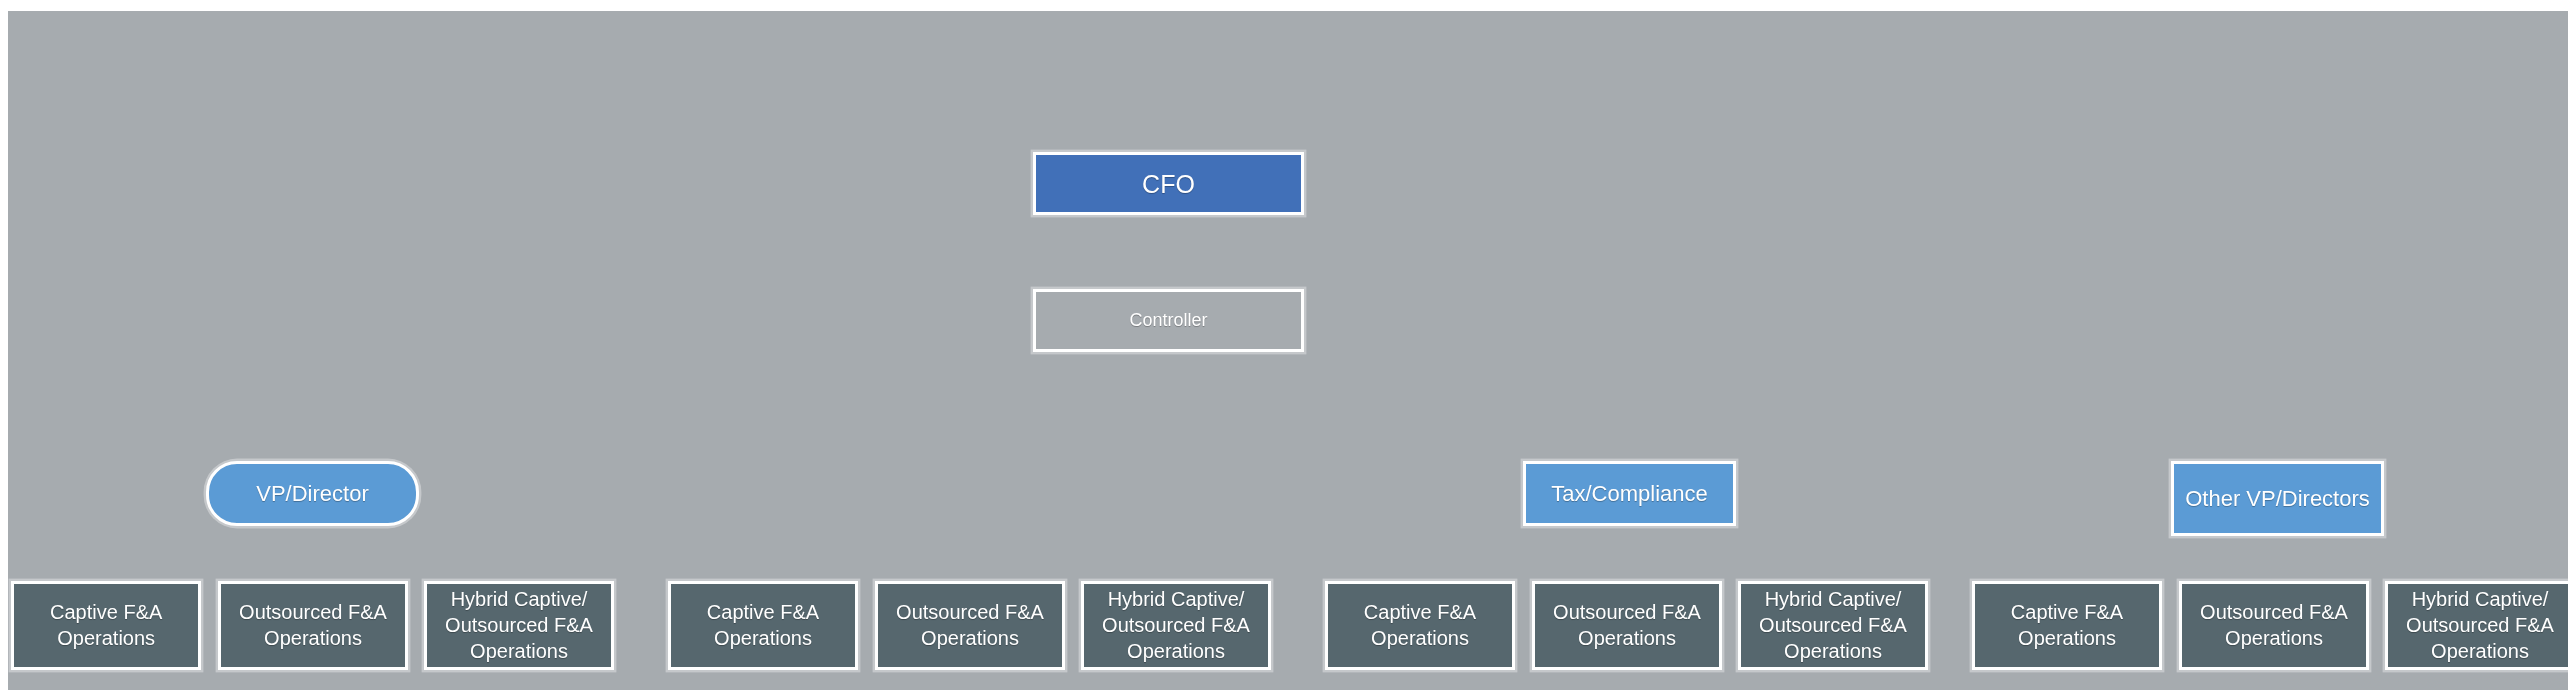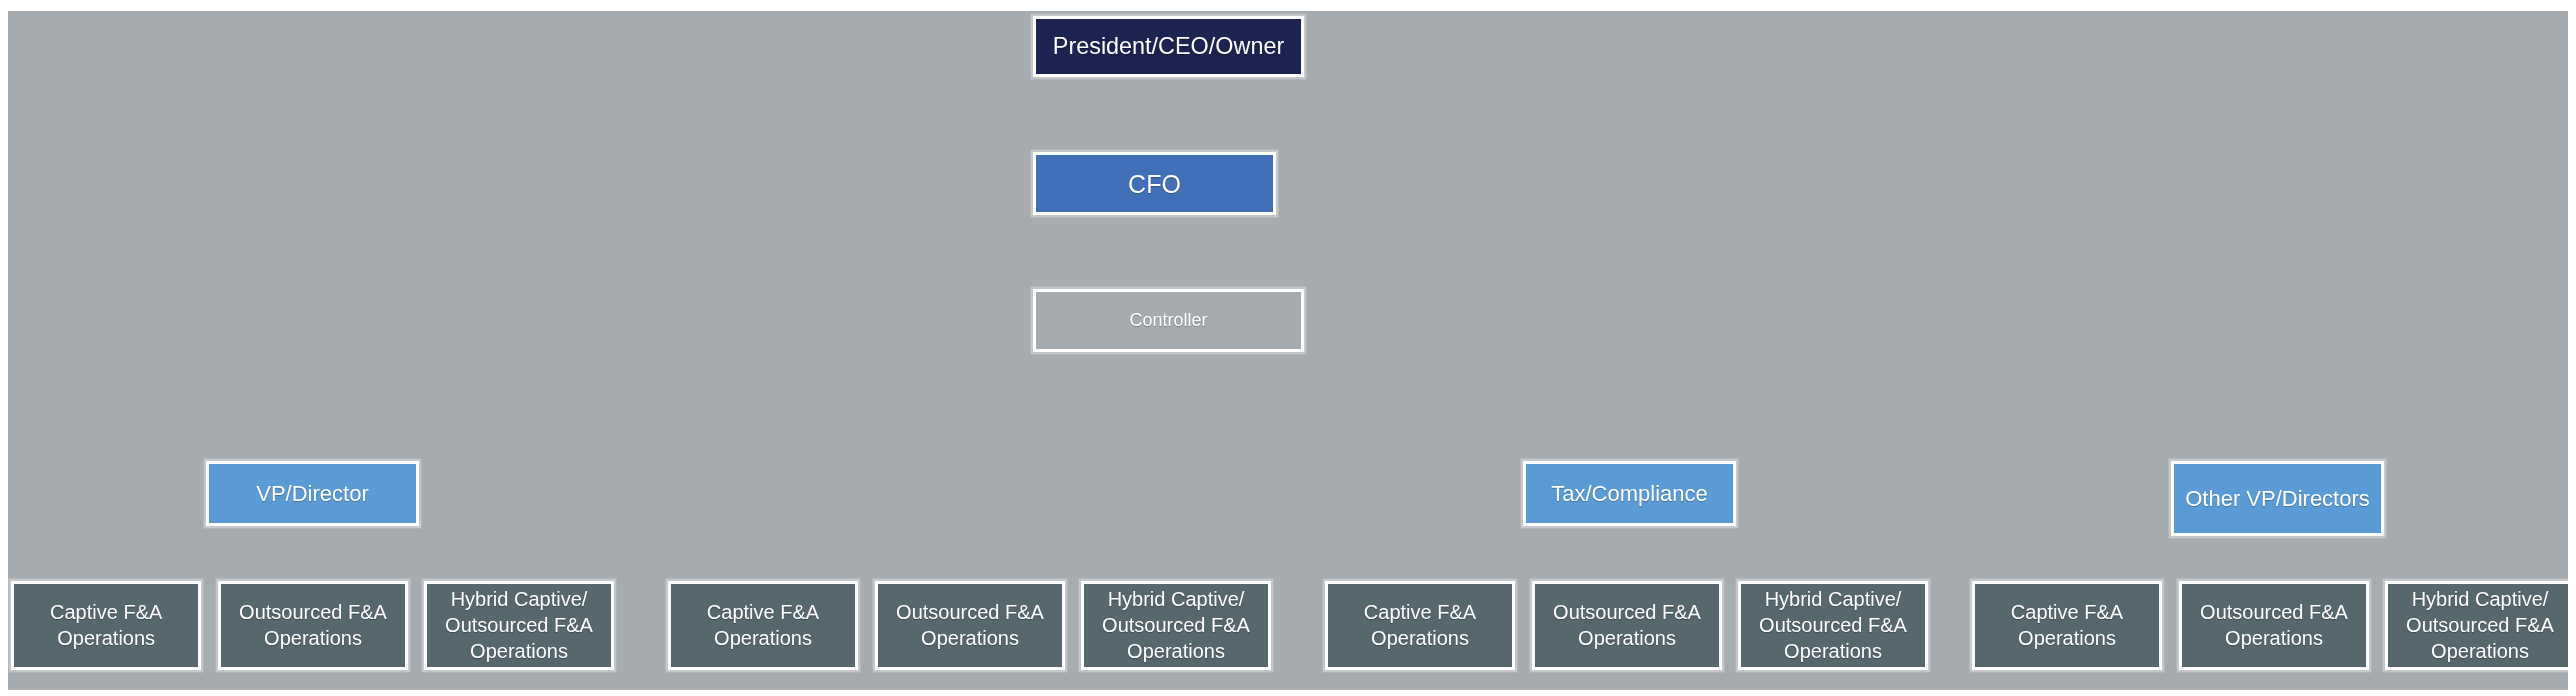--- a/index.html
+++ b/index.html
@@ -72,33 +72,30 @@
   }
   .node.lvl-vp .node-label {
     white-space: nowrap;
   }
 </style>
 </head>
 <body>
 
 <div id="org-canvas">
 
-  <div class="node lvl-president" style="left:1025px; top:4.8px; width:271px; height:61px;">
-    <span class="node-label">President/CEO/Owner</span>
-  </div>
 
-  <div class="node lvl-cfo" style="left:1025px; top:141px; width:243px; height:63px;">
+  <div class="node lvl-cfo" style="left:1025px; top:141px; width:271px; height:63px;">
     <span class="node-label">CFO</span>
   </div>
 
   <div class="node lvl-controller" style="left:1025px; top:278px; width:271px; height:63px;">
     <span class="node-label">Controller</span>
   </div>
 
-  <div class="node lvl-vp" style="left:198px; top:450px; width:213px; height:65px;">
+  <div class="node lvl-vp" style="left:198px; top:450px; width:213px; height:65px;border-radius:31px;">
     <span class="node-label">VP/Director</span>
   </div>
 
 
   <div class="node lvl-vp" style="left:1515px; top:450px; width:213px; height:65px;">
     <span class="node-label">Tax/Compliance</span>
   </div>
 
   <div class="node lvl-vp" style="left:2163px; top:450px; width:213px; height:75px;">
     <span class="node-label">Other VP/Directors</span>

